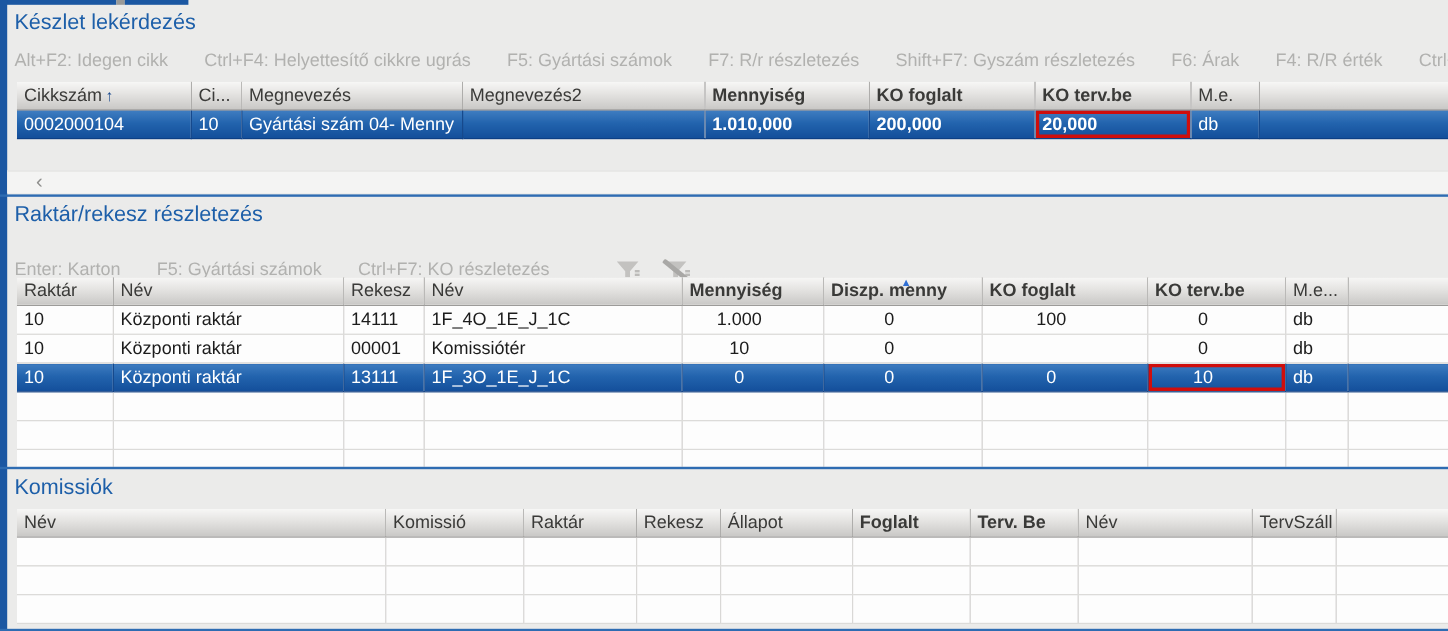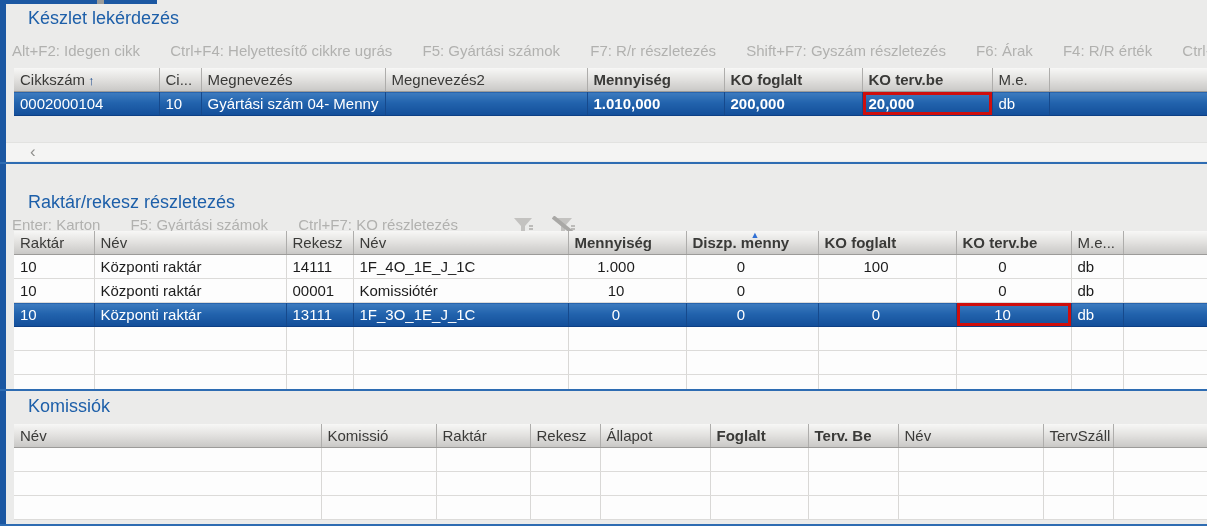--- a/index.html
+++ b/index.html
@@ -6,21 +6,21 @@
   #screen {
     position:relative; width:1207px; height:526px; overflow:hidden;
     background:#ebebea; font-family:"Liberation Sans", sans-serif;
   }
   
   .top-strip { position:absolute; top:0; height:4px; background:#1b57a2; }
   .top-strip-gap { position:absolute; top:0; height:4px; background:#9a9a98; }
   .left-strip { position:absolute; left:0; top:0; width:6px; height:526px; background:#1b57a2; }
   .divider { position:absolute; left:0; width:1207px; height:2px; background:#2e6cb2; }
 
-  .panel-title { position:absolute; left:28px; color:#1d5fa9; font-size:18px; white-space:nowrap; }
+  .panel-title { position:absolute; left:12px; color:#1d5fa9; font-size:18px; white-space:nowrap; }
   .toolbar { position:absolute; left:12px; color:#b1b1af; font-size:15px; white-space:nowrap; }
   .toolbar .sc { margin-right:26px; }
 
   .tbl-wrap { position:absolute; left:14px; width:1201px; overflow:hidden; background:#ebebea; }
   table { border-collapse:collapse; table-layout:fixed; width:1201px; font-size:15px; color:#1c1c1c; }
   th {
     height:23px; padding:0 7px 0 6px; font-weight:normal; text-align:left; color:#3a3a38;
     background:linear-gradient(180deg,#f7f7f6 0%,#e4e3e1 45%,#c9c8c6 100%);
     border-right:1px solid #aeadab; border-bottom:1px solid #9c9b99;
     overflow:hidden; white-space:nowrap; position:relative;
@@ -110,21 +110,21 @@
     </tbody>
       </table>
   </div>
 
   <div class="hscroll">
     <span class="larr">‹</span>
   </div>
 
   <div class="divider" style="top:162px;"></div>
 
-  <div class="panel-title" style="top:168px;margin-top:24px;">Raktár/rekesz részletezés</div>
+  <div class="panel-title" style="top:168px;">Raktár/rekesz részletezés</div>
 
   <div class="toolbar" style="top:216px;">
     <span class="sc">Enter: Karton</span>
     <span class="sc">F5: Gyártási számok</span>
     <span class="sc">Ctrl+F7: KO részletezés</span>
     <span class="ficons">
       <svg width="24" height="22" viewBox="0 0 24 22">
         <polygon points="2,2 20,2 13,10 13,19 9,16 9,10" fill="#c3c2c0"></polygon>
         <rect x="17" y="9" width="4" height="2" fill="#bcbbb9"></rect>
           <rect x="17" y="12" width="4" height="2" fill="#bcbbb9"></rect>

